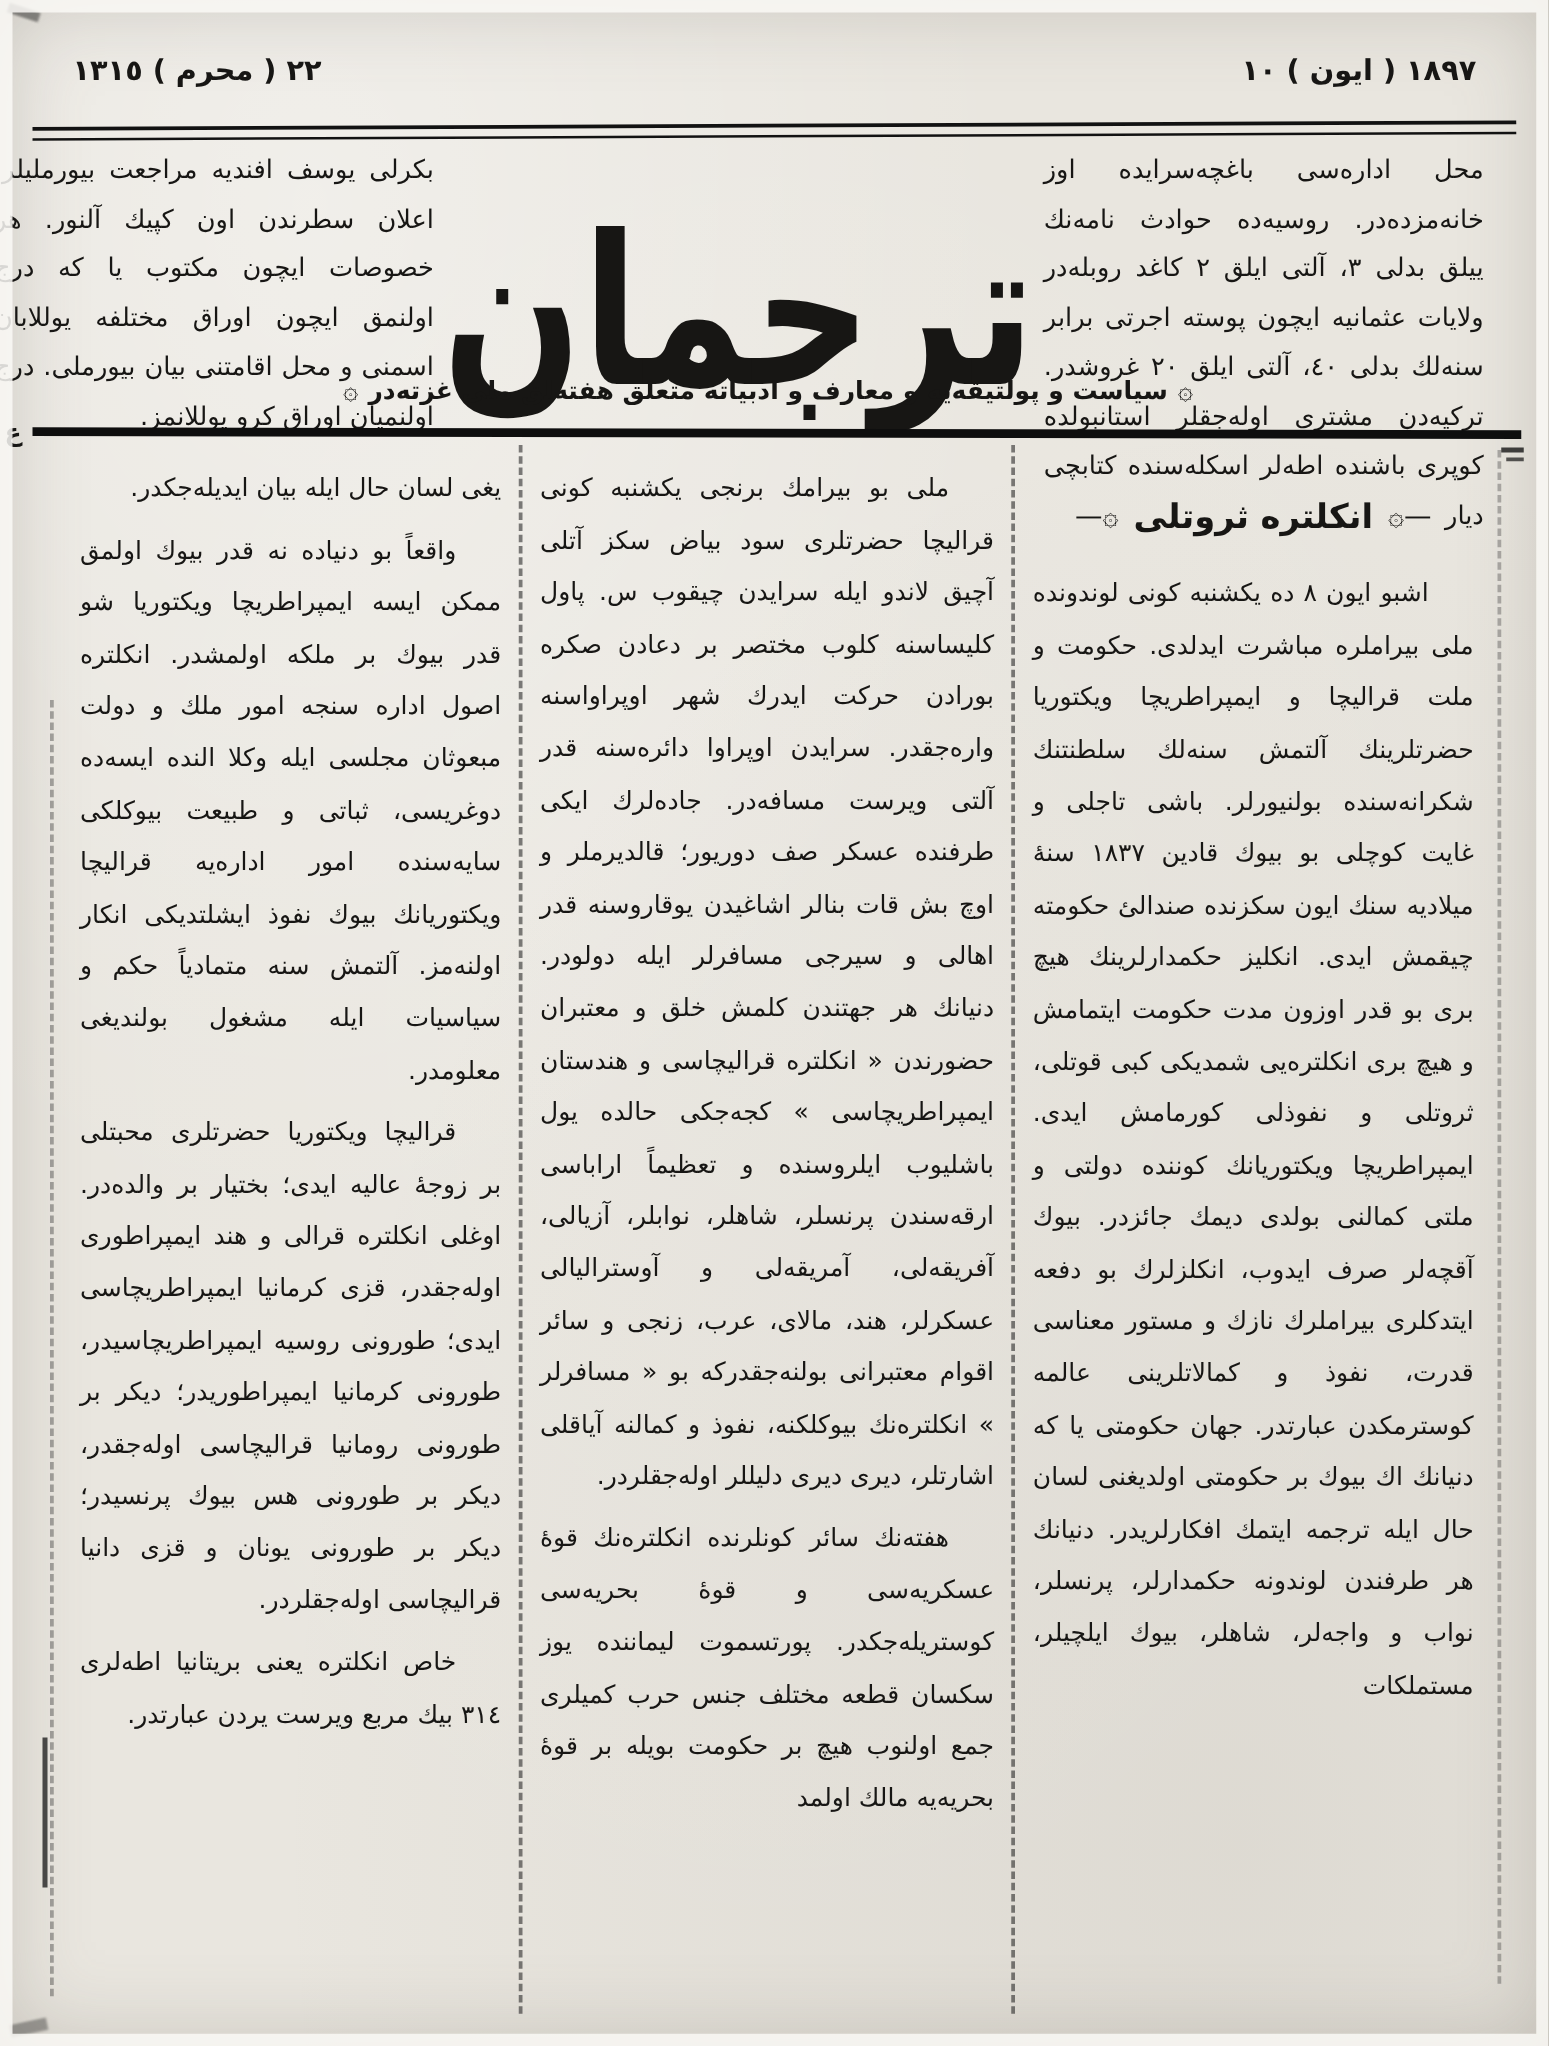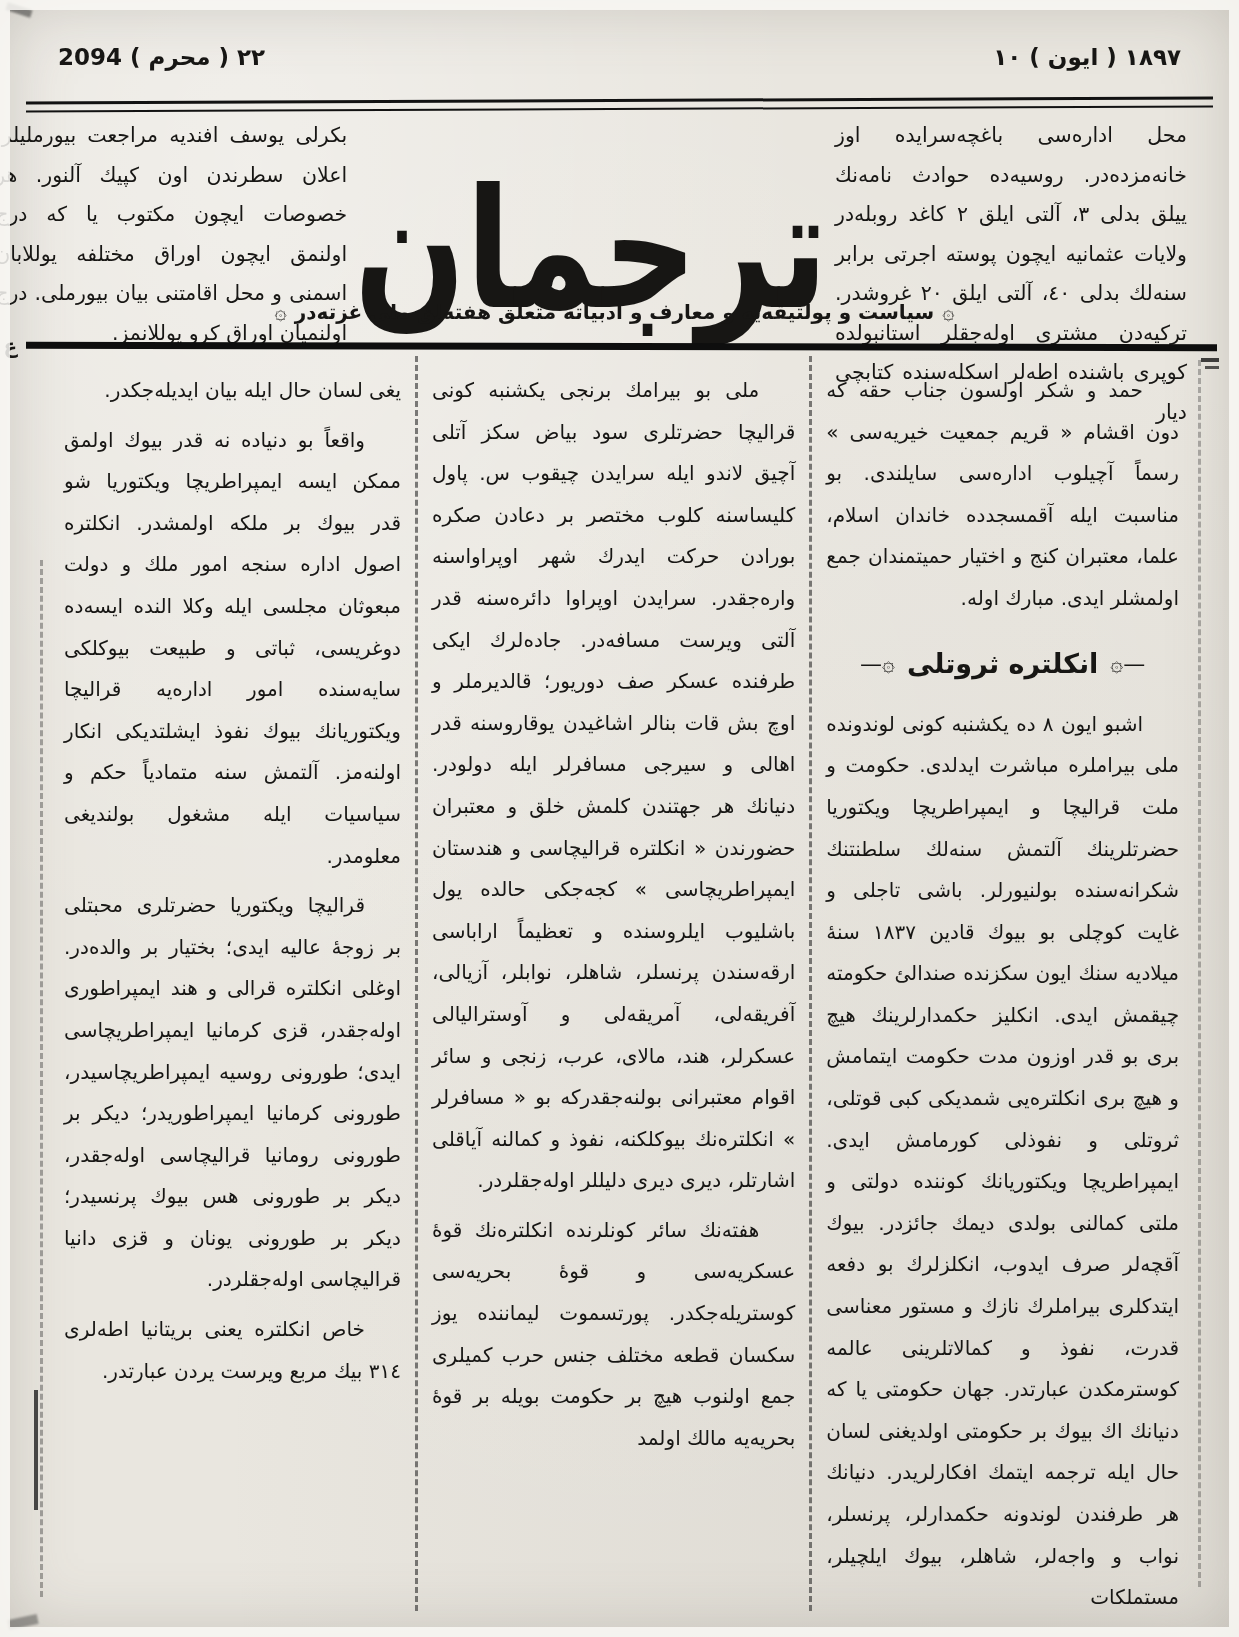--- a/index.html
+++ b/index.html
@@ -104,21 +104,21 @@
   .a-leftsliver{left:34px;top:1390px;width:4px;height:120px;opacity:.75;}
   .a-botleft{left:8px;bottom:10px;width:30px;height:10px;opacity:.35;transform:rotate(-12deg);}
 </style>
 </head>
 <body>
 
 <div class="page">
 
   <div class="datebar">
     <span>١٨٩٧ ( ايون ) ١٠</span>
-    <span>٢٢ ( محرم ) 2094</span>
+    <span>٢٢ ( محرم ) ١٣١٥</span>
   </div>
   <div class="rule-double"></div>
 
   <div class="headrow">
     <div class="notice">محل اداره‌سى باغچه‌سرايده اوز خانه‌مزده‌در. روسيه‌ده حوادث نامه‌نك ييلق بدلى ٣، آلتى ايلق ٢ كاغد روبله‌در ولايات عثمانيه ايچون پوسته اجرتى برابر سنه‌لك بدلى ٤٠، آلتى ايلق ٢٠ غروشدر. تركيه‌دن مشترى اوله‌جقلر استانبولده كوپرى باشنده اطه‌لر اسكله‌سنده كتابچى ديار</div>
     <div class="masthead">
       <div class="masthead-title">ترجمان</div>
     </div>
     <div class="notice notice-left-wrap">
       <span>بكرلى يوسف افنديه مراجعت بيورمليلر. اعلان سطرندن اون كپيك آلنور. هر خصوصات ايچون مكتوب يا كه درج اولنمق ايچون اوراق مختلفه يوللابان اسمنى و محل اقامتنى بيان بيورملى. درج اولنميان اوراق كرو يوللانمز.</span>
@@ -128,21 +128,20 @@
 
   <div class="subtitle">
     <span class="ornament">۞</span><span>سياست و پولتيقه‌يه و معارف و ادبياته متعلق هفته‌لق ملى غزته‌در</span><span class="ornament">۞</span>
   </div>
 
   <div class="rule-heavy"></div>
 
   <div class="bodygrid">
 
     <div class="col col-right">
-      <p class="para">حمد و شكر اولسون جناب حقه كه دون اقشام « قريم جمعيت خيريه‌سى » رسماً آچيلوب اداره‌سى سايلندى. بو مناسبت ايله آقمسجدده خاندان اسلام، علما، معتبران كنج و اختيار حميتمندان جمع اولمشلر ايدى. مبارك اوله.</p>
       <div class="headline">
         <span class="ornament">—۞</span>
         <span>انكلتره ثروتلى</span>
         <span class="ornament">۞—</span>
       </div>
       <p class="para">اشبو ايون ٨ ده يكشنبه كونى لوندونده ملى بيراملره مباشرت ايدلدى. حكومت و ملت قراليچا و ايمپراطريچا ويكتوريا حضرتلرينك آلتمش سنه‌لك سلطنتنك شكرانه‌سنده بولنيورلر. باشى تاجلى و غايت كوچلى بو بيوك قادين ١٨٣٧ سنهٔ ميلاديه سنك ايون سكزنده صندالئ حكومته چيقمش ايدى. انكليز حكمدارلرينك هيچ برى بو قدر اوزون مدت حكومت ايتمامش و هيچ برى انكلتره‌يى شمديكى كبى قوتلى، ثروتلى و نفوذلى كورمامش ايدى. ايمپراطريچا ويكتوريانك كوننده دولتى و ملتى كمالنى بولدى ديمك جائزدر. بيوك آقچه‌لر صرف ايدوب، انكلزلرك بو دفعه ايتدكلرى بيراملرك نازك و مستور معناسى قدرت، نفوذ و كمالاتلرينى عالمه كوسترمكدن عبارتدر. جهان حكومتى يا كه دنيانك اك بيوك بر حكومتى اولديغنى لسان حال ايله ترجمه ايتمك افكارلريدر. دنيانك هر طرفندن لوندونه حكمدارلر، پرنسلر، نواب و واجه‌لر، شاهلر، بيوك ايلچيلر، مستملكات</p>
     </div>
 
     <div class="col col-middle">
       <p class="para">ملى بو بيرامك برنجى يكشنبه كونى قراليچا حضرتلرى سود بياض سكز آتلى آچيق لاندو ايله سرايدن چيقوب س. پاول كليساسنه كلوب مختصر بر دعادن صكره بورادن حركت ايدرك شهر اوپراواسنه واره‌جقدر. سرايدن اوپراوا دائره‌سنه قدر آلتى ويرست مسافه‌در. جاده‌لرك ايكى طرفنده عسكر صف دوريور؛ قالديرملر و اوچ بش قات بنالر اشاغيدن يوقاروسنه قدر اهالى و سيرجى مسافرلر ايله دولودر. دنيانك هر جهتندن كلمش خلق و معتبران حضورندن « انكلتره قراليچاسى و هندستان ايمپراطريچاسى » كجه‌جكى حالده يول باشليوب ايلروسنده و تعظيماً اراباسى ارقه‌سندن پرنسلر، شاهلر، نوابلر، آزيالى، آفريقه‌لى، آمريقه‌لى و آوستراليالى عسكرلر، هند، مالاى، عرب، زنجى و سائر اقوام معتبرانى بولنه‌جقدركه بو « مسافرلر » انكلتره‌نك بيوكلكنه، نفوذ و كمالنه آياقلى اشارتلر، ديرى ديرى دليللر اوله‌جقلردر.</p>

